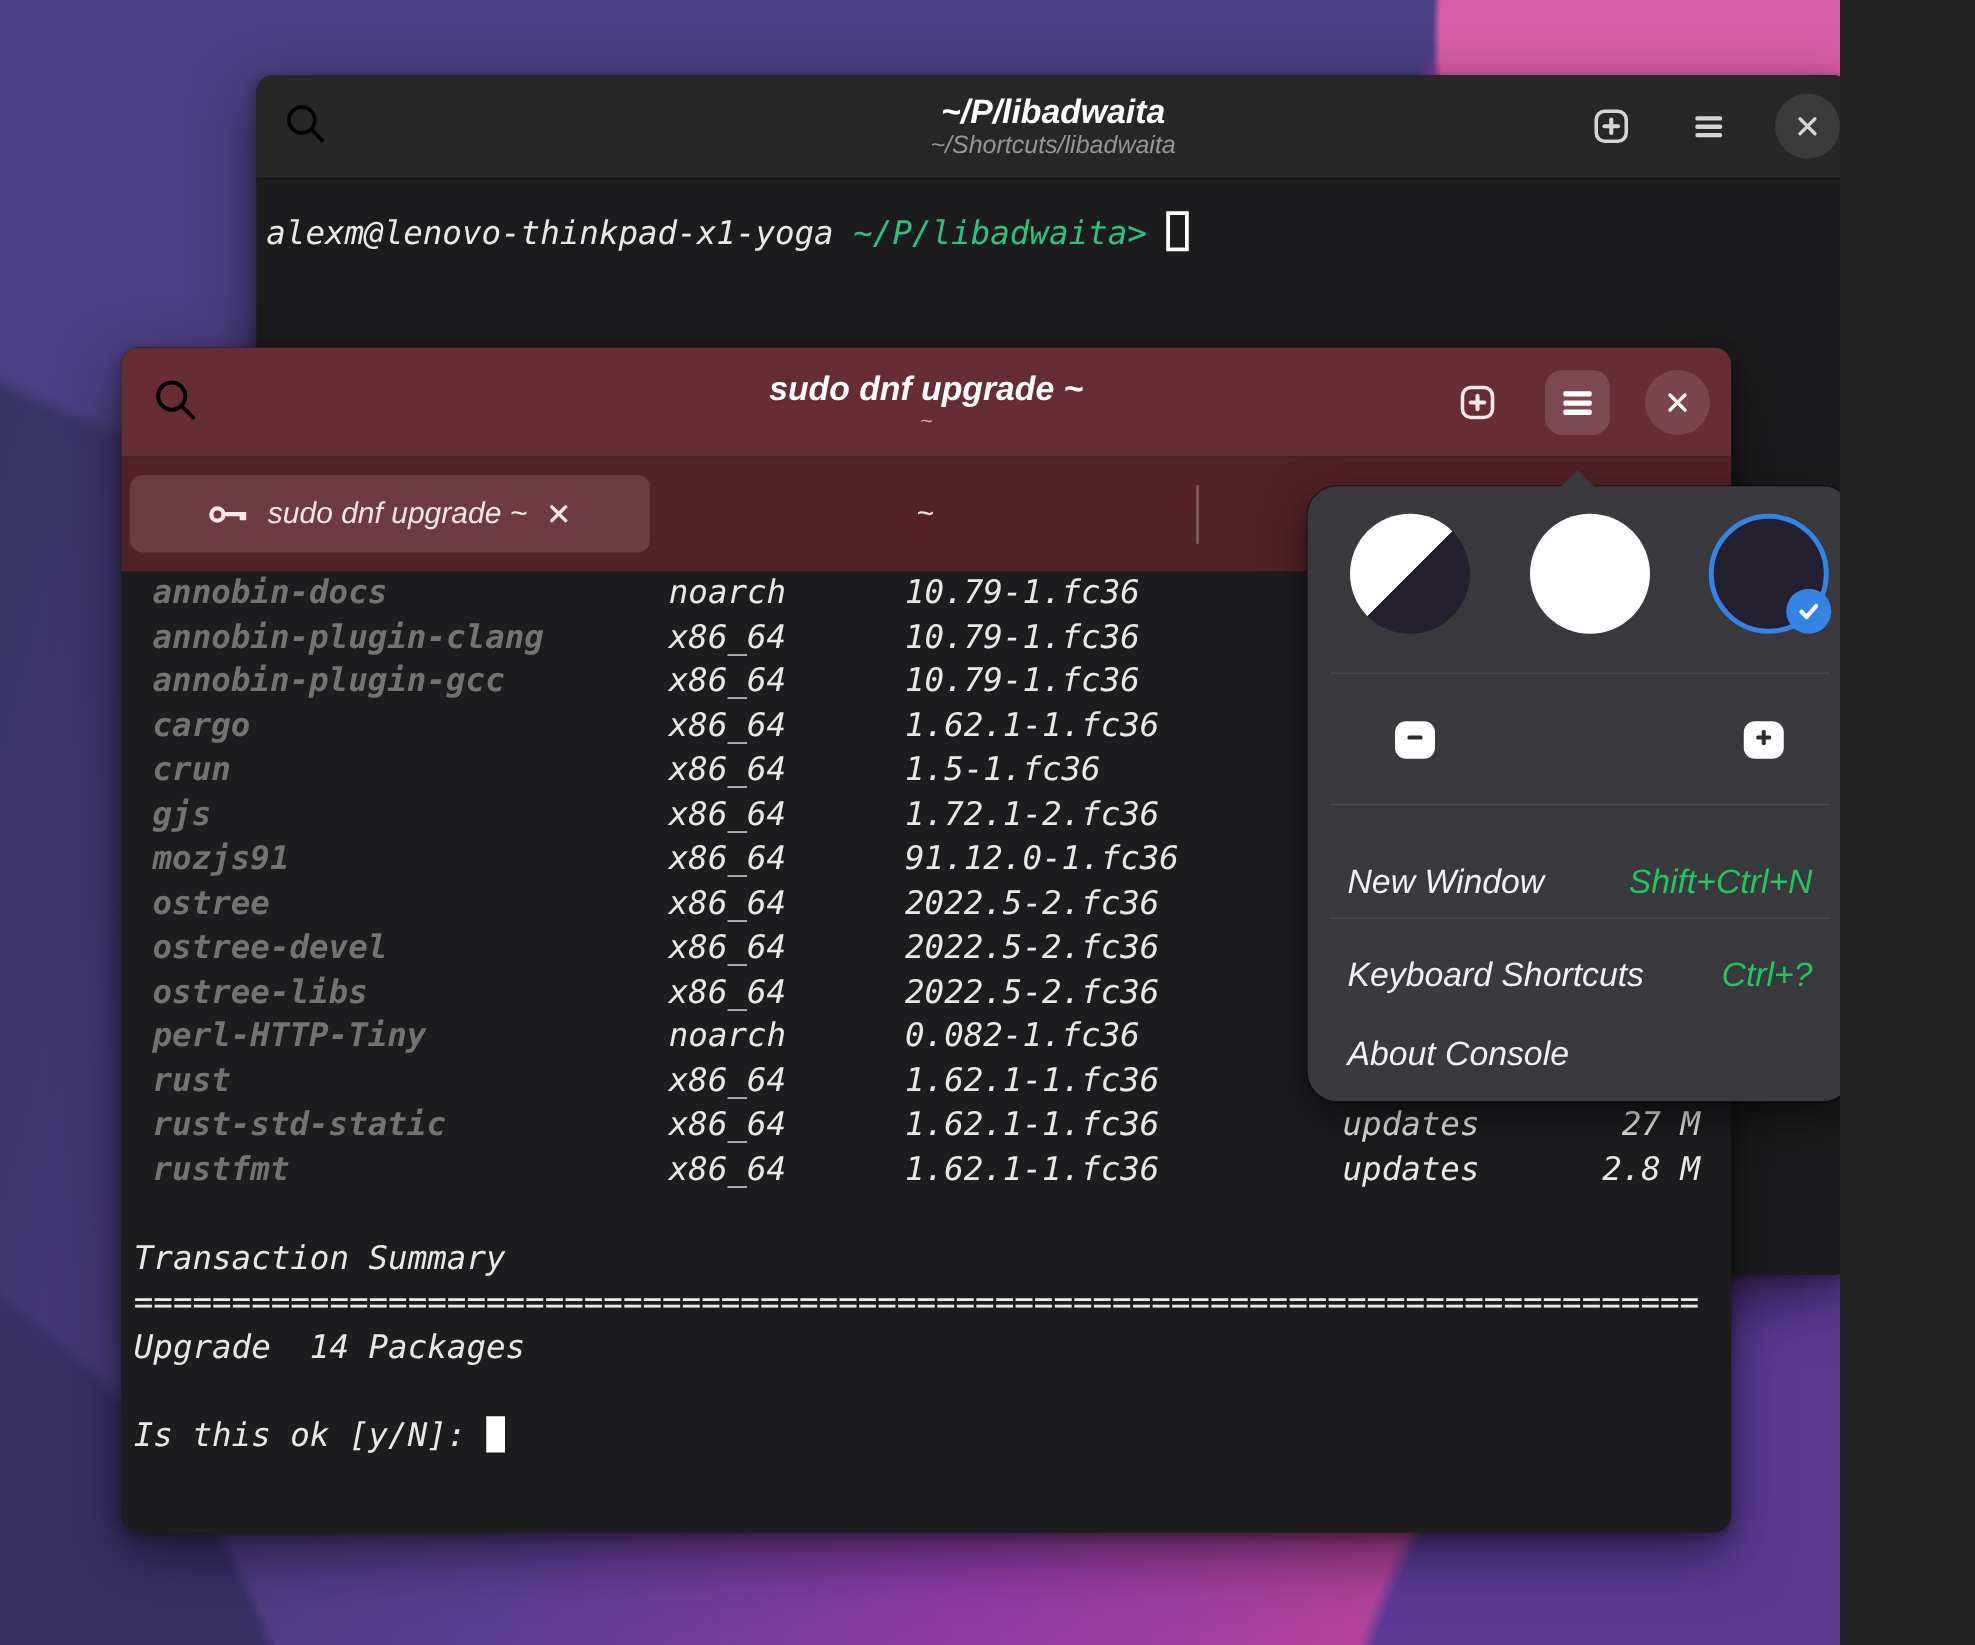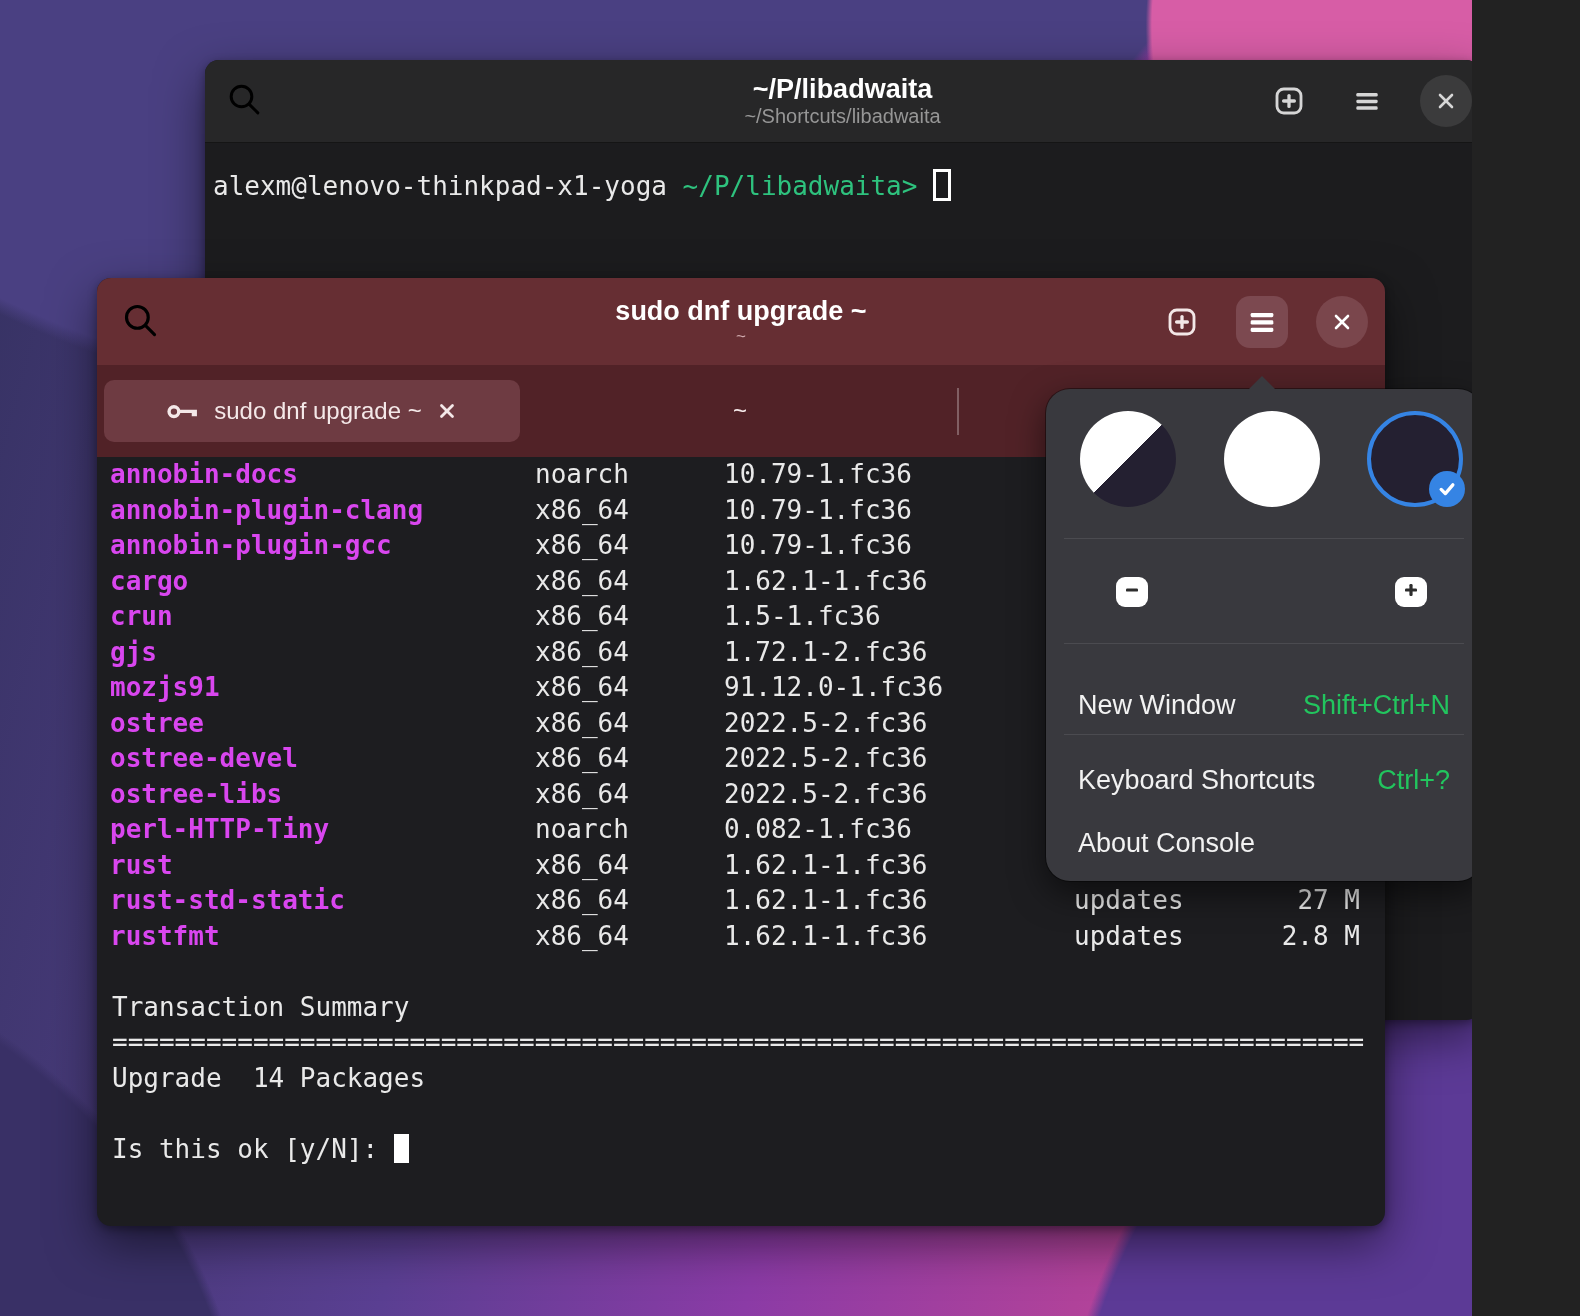--- a/index.html
+++ b/index.html
@@ -5,20 +5,21 @@
   html,body{margin:0;padding:0;background:#222;}
   .stage{
     position:relative;width:1472px;height:1316px;overflow:hidden;
     font-family:"Liberation Sans",sans-serif;
     background:
       radial-gradient(circle 620px at 101% 2%, #d75da6 0 54%, rgba(215,93,166,0) 55%),
       radial-gradient(circle 1000px at -22% 115%, #393066 0 57%, rgba(57,48,102,0) 58%),
       radial-gradient(circle 1250px at 115% 115%, #5c3a96 0 50%, rgba(92,58,150,0) 51%),
       radial-gradient(circle 1500px at 28% -42%, #4a4082 0 63%, rgba(74,64,130,0) 64%),
       linear-gradient(105deg,#343160 0%,#473a79 22%,#5a3f92 40%,#8b3ba6 60%,#b0429a 78%,#c94f9c 100%);
+    font-style: italic;
   }
   .mono{font-family:"DejaVu Sans Mono","Liberation Mono",monospace;}
 
   
   .window{position:absolute;border-radius:14px;overflow:hidden;
     box-shadow:0 18px 48px rgba(0,0,0,.5),0 3px 10px rgba(0,0,0,.35);}
   .bg-window{left:205px;top:60px;width:1275px;height:960px;background:#1c1c1e;}
   .fg-window{left:97px;top:278px;width:1288px;height:948px;background:#1d1d20;}
 
   .headerbar{position:relative;width:100%;}
@@ -48,26 +49,26 @@
   .tab-plain{position:absolute;left:423px;top:15px;width:440px;height:62px;display:flex;
     align-items:center;justify-content:center;color:#f4e8e8;font-size:24px;}
   .tab-sep{position:absolute;left:860px;top:23px;width:2px;height:47px;background:rgba(255,255,255,.28);}
   .tab-close{font-weight:bold;display:flex;align-items:center;}
 
   
   .term{position:absolute;left:0;right:0;bottom:0;color:#e9e9e9;font-size:26px;line-height:35.5px;}
   .fg-window .term{top:179px;}
   .bg-window .term{top:96px;}
   .pkg-row{position:relative;height:35.5px;}
-  .pkg-name{position:absolute;left:13px;color:#d946ef;font-weight:bold;}
+  .pkg-name{position:absolute;left:25px;color:#737373;font-weight:bold;}
   .pkg-arch{position:absolute;left:438px;}
   .pkg-version{position:absolute;left:627px;}
   .pkg-repo{position:absolute;left:977px;}
   .pkg-size{position:absolute;right:25px;text-align:right;}
-  .tline{white-space:pre;padding-left:0;height:35.5px;margin-left:15px;}
+  .tline{white-space:pre;padding-left:10px;height:35.5px;}
   .blank{height:35.5px;}
   .cursor-block{display:inline-block;width:15px;height:29px;background:#ffffff;vertical-align:-5px;}
   .cursor-hollow{display:inline-block;width:12px;height:26px;border:3px solid #ffffff;vertical-align:-6px;}
   .prompt-line{white-space:pre;padding-left:8px;margin-top:13px;}
   .prompt-path{color:#2ec27e;}
 
   
   .popover{position:absolute;left:1046px;top:389px;width:436px;height:492px;background:#39393e;
     border-radius:24px;box-shadow:0 12px 34px rgba(0,0,0,.55),0 0 0 1px rgba(0,0,0,.4);z-index:30;}
   .popover .arrow{position:absolute;left:202px;top:-13px;width:0;height:0;

